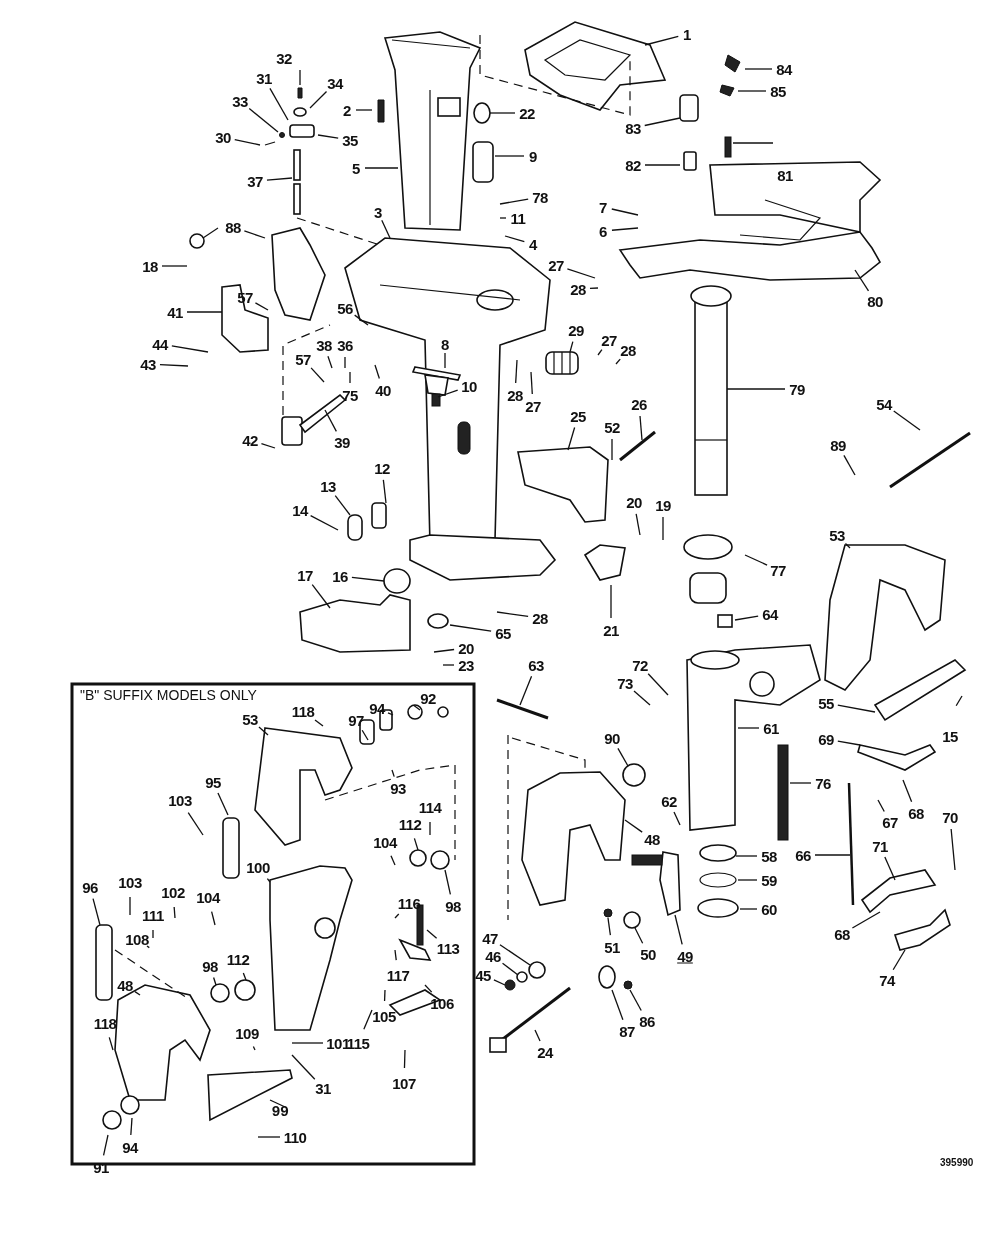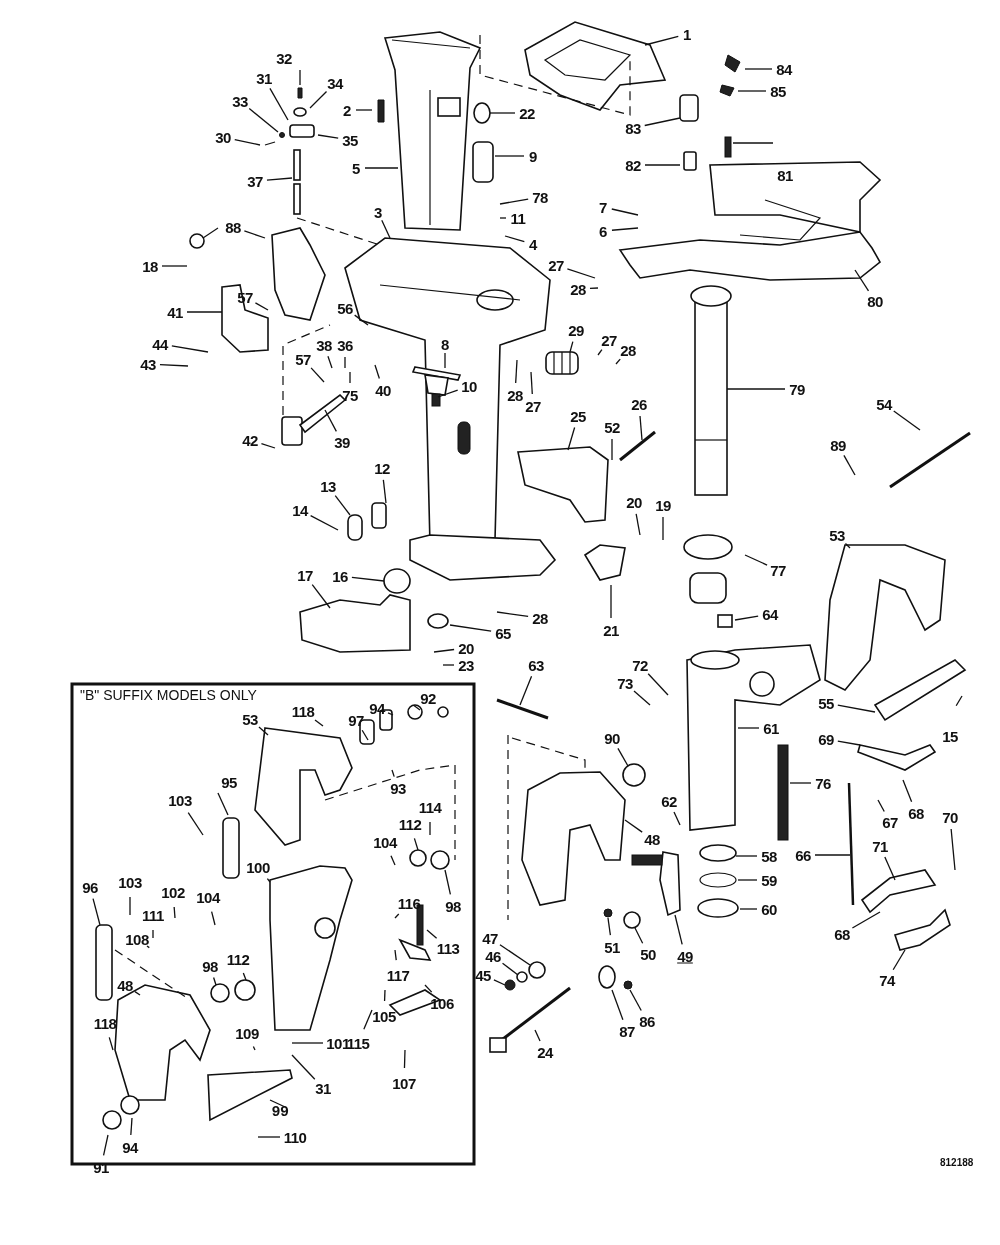--- a/index.html
+++ b/index.html
@@ -338,21 +338,21 @@
       <line x1="363.85824770284256" y1="1029.191273271871" x2="372" y2="1010" class="leader" stroke="#111" stroke-width="1.3"></line>
       <line x1="314.78389446003143" y1="1079.2538231348722" x2="292" y2="1055" class="leader" stroke="#111" stroke-width="1.3"></line>
       <line x1="404.4543368996115" y1="1068.0068823128192" x2="405" y2="1050" class="leader" stroke="#111" stroke-width="1.3"></line>
       <line x1="285.10448738599456" y1="1106.971301870459" x2="270" y2="1100" class="leader" stroke="#111" stroke-width="1.3"></line>
       <line x1="280" y1="1137" x2="258" y2="1137" class="leader" stroke="#111" stroke-width="1.3"></line>
       <line x1="130.82562509938452" y1="1135.0284360589242" x2="132" y2="1118" class="leader" stroke="#111" stroke-width="1.3"></line>
       <line x1="103.56436254566519" y1="1155.2771997912448" x2="108" y2="1135" class="leader" stroke="#111" stroke-width="1.3"></line>
     </svg>
 
   <div class="inset-title">"B" SUFFIX MODELS ONLY</div>
-  <div class="fig-no">812188</div>
+  <div class="fig-no">395990</div>
 
   <div id="labels-main">
       <div class="lbl" style="left: 687px; top: 34px;">1</div>
       <div class="lbl" style="left: 347px; top: 110px;">2</div>
       <div class="lbl" style="left: 378px; top: 212px;">3</div>
       <div class="lbl" style="left: 533px; top: 244px;">4</div>
       <div class="lbl" style="left: 356px; top: 168px;">5</div>
       <div class="lbl" style="left: 603px; top: 231px;">6</div>
       <div class="lbl" style="left: 603px; top: 207px;">7</div>
       <div class="lbl" style="left: 445px; top: 344px;">8</div>
@@ -446,21 +446,21 @@
       <div class="lbl" style="left: 233px; top: 227px;">88</div>
       <div class="lbl" style="left: 838px; top: 445px;">89</div>
       <div class="lbl" style="left: 612px; top: 738px;">90</div>
     </div>
   <div id="labels-inset">
       <div class="lbl" style="left: 250px; top: 719px;">53</div>
       <div class="lbl" style="left: 303px; top: 711px;">118</div>
       <div class="lbl" style="left: 356px; top: 720px;">97</div>
       <div class="lbl" style="left: 377px; top: 708px;">94</div>
       <div class="lbl" style="left: 404px; top: 698px; margin-left: 24px;">92</div>
-      <div class="lbl" style="left: 213px; top: 782px; margin-left: 16px;">95</div>
+      <div class="lbl" style="left: 213px; top: 782px;">95</div>
       <div class="lbl" style="left: 180px; top: 800px;">103</div>
       <div class="lbl" style="left: 398px; top: 788px;">93</div>
       <div class="lbl" style="left: 430px; top: 807px;">114</div>
       <div class="lbl" style="left: 410px; top: 824px;">112</div>
       <div class="lbl" style="left: 385px; top: 842px;">104</div>
       <div class="lbl" style="left: 258px; top: 867px;">100</div>
       <div class="lbl" style="left: 453px; top: 906px;">98</div>
       <div class="lbl" style="left: 90px; top: 887px;">96</div>
       <div class="lbl" style="left: 130px; top: 882px;">103</div>
       <div class="lbl" style="left: 173px; top: 892px;">102</div>

